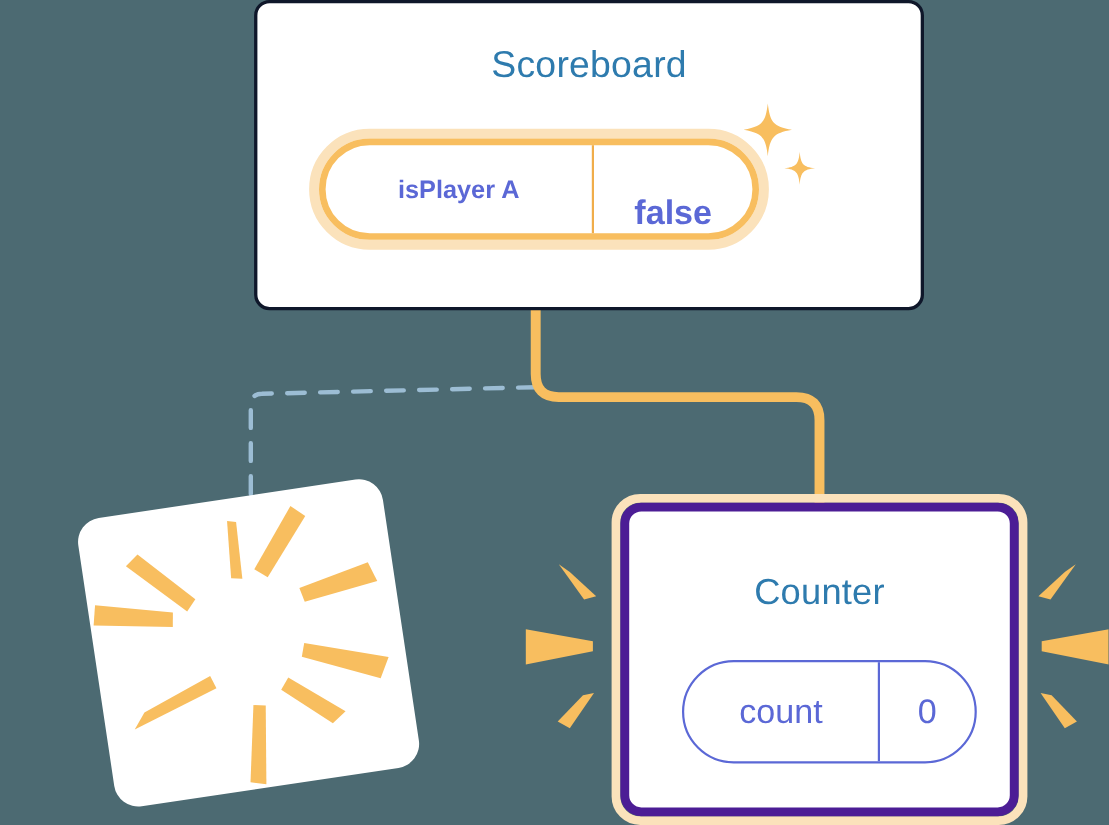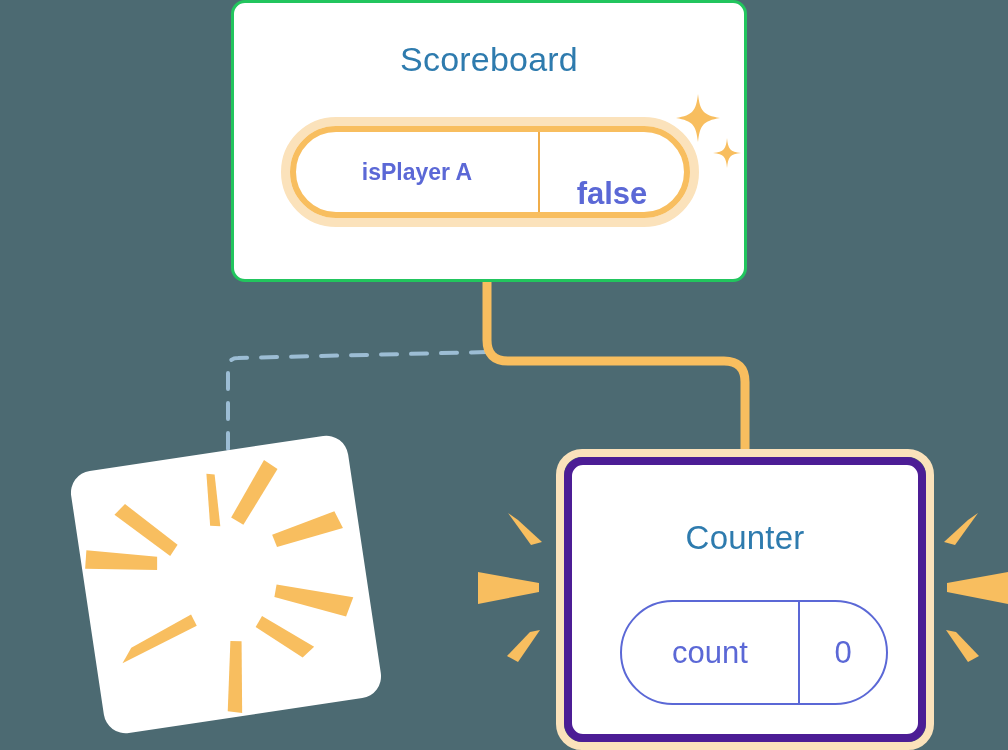--- a/index.html
+++ b/index.html
@@ -26,24 +26,24 @@
     height: 750px;
     pointer-events: none;
   }
   .svg-layer.below { z-index: 1; }
 
   
   .card-scoreboard {
     position: absolute;
     left: 231px;
     top: 0px;
-    width: 516px;
+    width: 609px;
     height: 282px;
     background: #ffffff;
-    border: 3px solid #22c55e;
+    border: 3px solid #0f172a;
     border-radius: 14px;
     box-sizing: border-box;
     z-index: 5;
   }
   .card-title {
     text-align: center;
     color: #2e7bae;
     font-size: 34px;
     font-weight: 400;
     letter-spacing: 0.2px;
@@ -136,21 +136,21 @@
     margin-top: 54px;
     font-size: 33px;
   }
 
   
   .pill-plain {
     position: absolute;
     left: 48px;
     top: 135px;
     width: 268px;
-    height: 105px;
+    height: 94px;
     box-sizing: border-box;
     border: 2px solid #5b68d6;
     border-radius: 999px;
     background: #ffffff;
     display: flex;
     align-items: stretch;
   }
   .pill-plain .cell-key {
     flex: 0 0 176px;
     display: flex;

